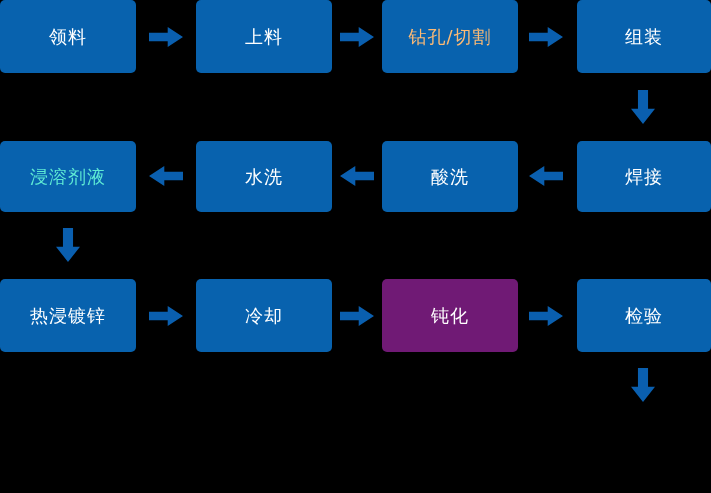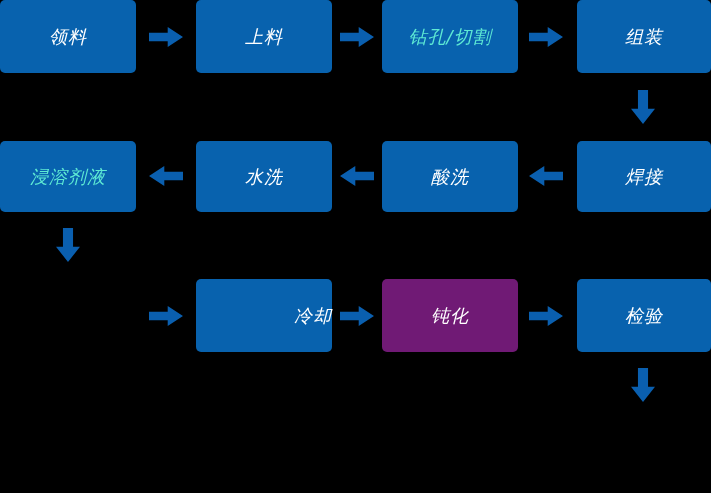--- a/index.html
+++ b/index.html
@@ -30,21 +30,21 @@
     user-select: none;
   }
   .arrow {
     position: absolute;
   }
   .arrow svg { display: block; }
 </style>
 </head>
 <body>
 
-<div id="canvas" style="background: rgb(0, 0, 0); font-style: italic;">
+<div id="canvas" style="background: rgb(0, 0, 0);">
     <div class="arrow" title="right" style="left: 149px; top: 27px; width: 34px; height: 20px;">
       <svg width="34" height="20" viewBox="0 0 34 20">
         <path d="M0 5.8 H18.7 V0 L34 10 L18.7 20 V14.2 H0 Z" fill="#0a5faf"></path>
       </svg>
     </div>
     <div class="arrow" title="right" style="left: 340px; top: 27px; width: 34px; height: 20px;">
       <svg width="34" height="20" viewBox="0 0 34 20">
         <path d="M0 5.8 H18.7 V0 L34 10 L18.7 20 V14.2 H0 Z" fill="#0a5faf"></path>
       </svg>
     </div>
@@ -97,39 +97,42 @@
       <svg width="24" height="34" viewBox="0 0 24 34">
         <path d="M6.96 0 V18.7 H0 L12 34 L24 18.7 H17.04 V0 Z" fill="#0a5faf"></path>
       </svg>
     </div>
     <div class="node" style="left: 0px; top: 0px; width: 136px; height: 73px; background: rgb(8, 98, 174); color: rgb(255, 255, 255);">
       <span>领料</span>
     </div>
     <div class="node" style="left: 196px; top: 0px; width: 136px; height: 73px; background: rgb(8, 98, 174); color: rgb(255, 255, 255);">
       <span>上料</span>
     </div>
-    <div class="node" style="left: 382px; top: 0px; width: 136px; height: 73px; background: rgb(8, 98, 174); color: #5eead4;">
+    <div class="node" style="left: 382px; top: 0px; width: 136px; height: 73px; background: rgb(8, 98, 174); color: #fdba74;">
       <span>钻孔/切割</span>
     </div>
     <div class="node" style="left: 577px; top: 0px; width: 134px; height: 73px; background: rgb(8, 98, 174); color: rgb(255, 255, 255); text-align: center;">
       <span>组装</span>
     </div>
     <div class="node" style="left: 0px; top: 141px; width: 136px; height: 71px; background: rgb(8, 98, 174); color: #5eead4;">
       <span>浸溶剂液</span>
     </div>
     <div class="node" style="left: 196px; top: 141px; width: 136px; height: 71px; background: rgb(8, 98, 174); color: rgb(255, 255, 255);">
       <span>水洗</span>
     </div>
     <div class="node" style="left: 382px; top: 141px; width: 136px; height: 71px; background: rgb(8, 98, 174); color: rgb(255, 255, 255);">
       <span>酸洗</span>
     </div>
     <div class="node" style="left: 577px; top: 141px; width: 134px; height: 71px; background: rgb(8, 98, 174); color: rgb(255, 255, 255);">
       <span>焊接</span>
     </div>
-    <div class="node" style="left: 196px; top: 279px; width: 136px; height: 73px; background: rgb(8, 98, 174); color: rgb(255, 255, 255); justify-content: flex-end;">
+    <div class="node" style="left: 0px; top: 279px; width: 136px; height: 73px; background: rgb(8, 98, 174); color: rgb(255, 255, 255);">
+      <span>热浸镀锌</span>
+    </div>
+    <div class="node" style="left: 196px; top: 279px; width: 136px; height: 73px; background: rgb(8, 98, 174); color: rgb(255, 255, 255);">
       <span>冷却</span>
     </div>
     <div class="node" style="left: 382px; top: 279px; width: 136px; height: 73px; background: #701a75; color: rgb(255, 255, 255); text-align: right;">
       <span>钝化</span>
     </div>
     <div class="node" style="left: 577px; top: 279px; width: 134px; height: 73px; background: rgb(8, 98, 174); color: rgb(255, 255, 255);">
       <span>检验</span>
     </div>
   </div>
 

